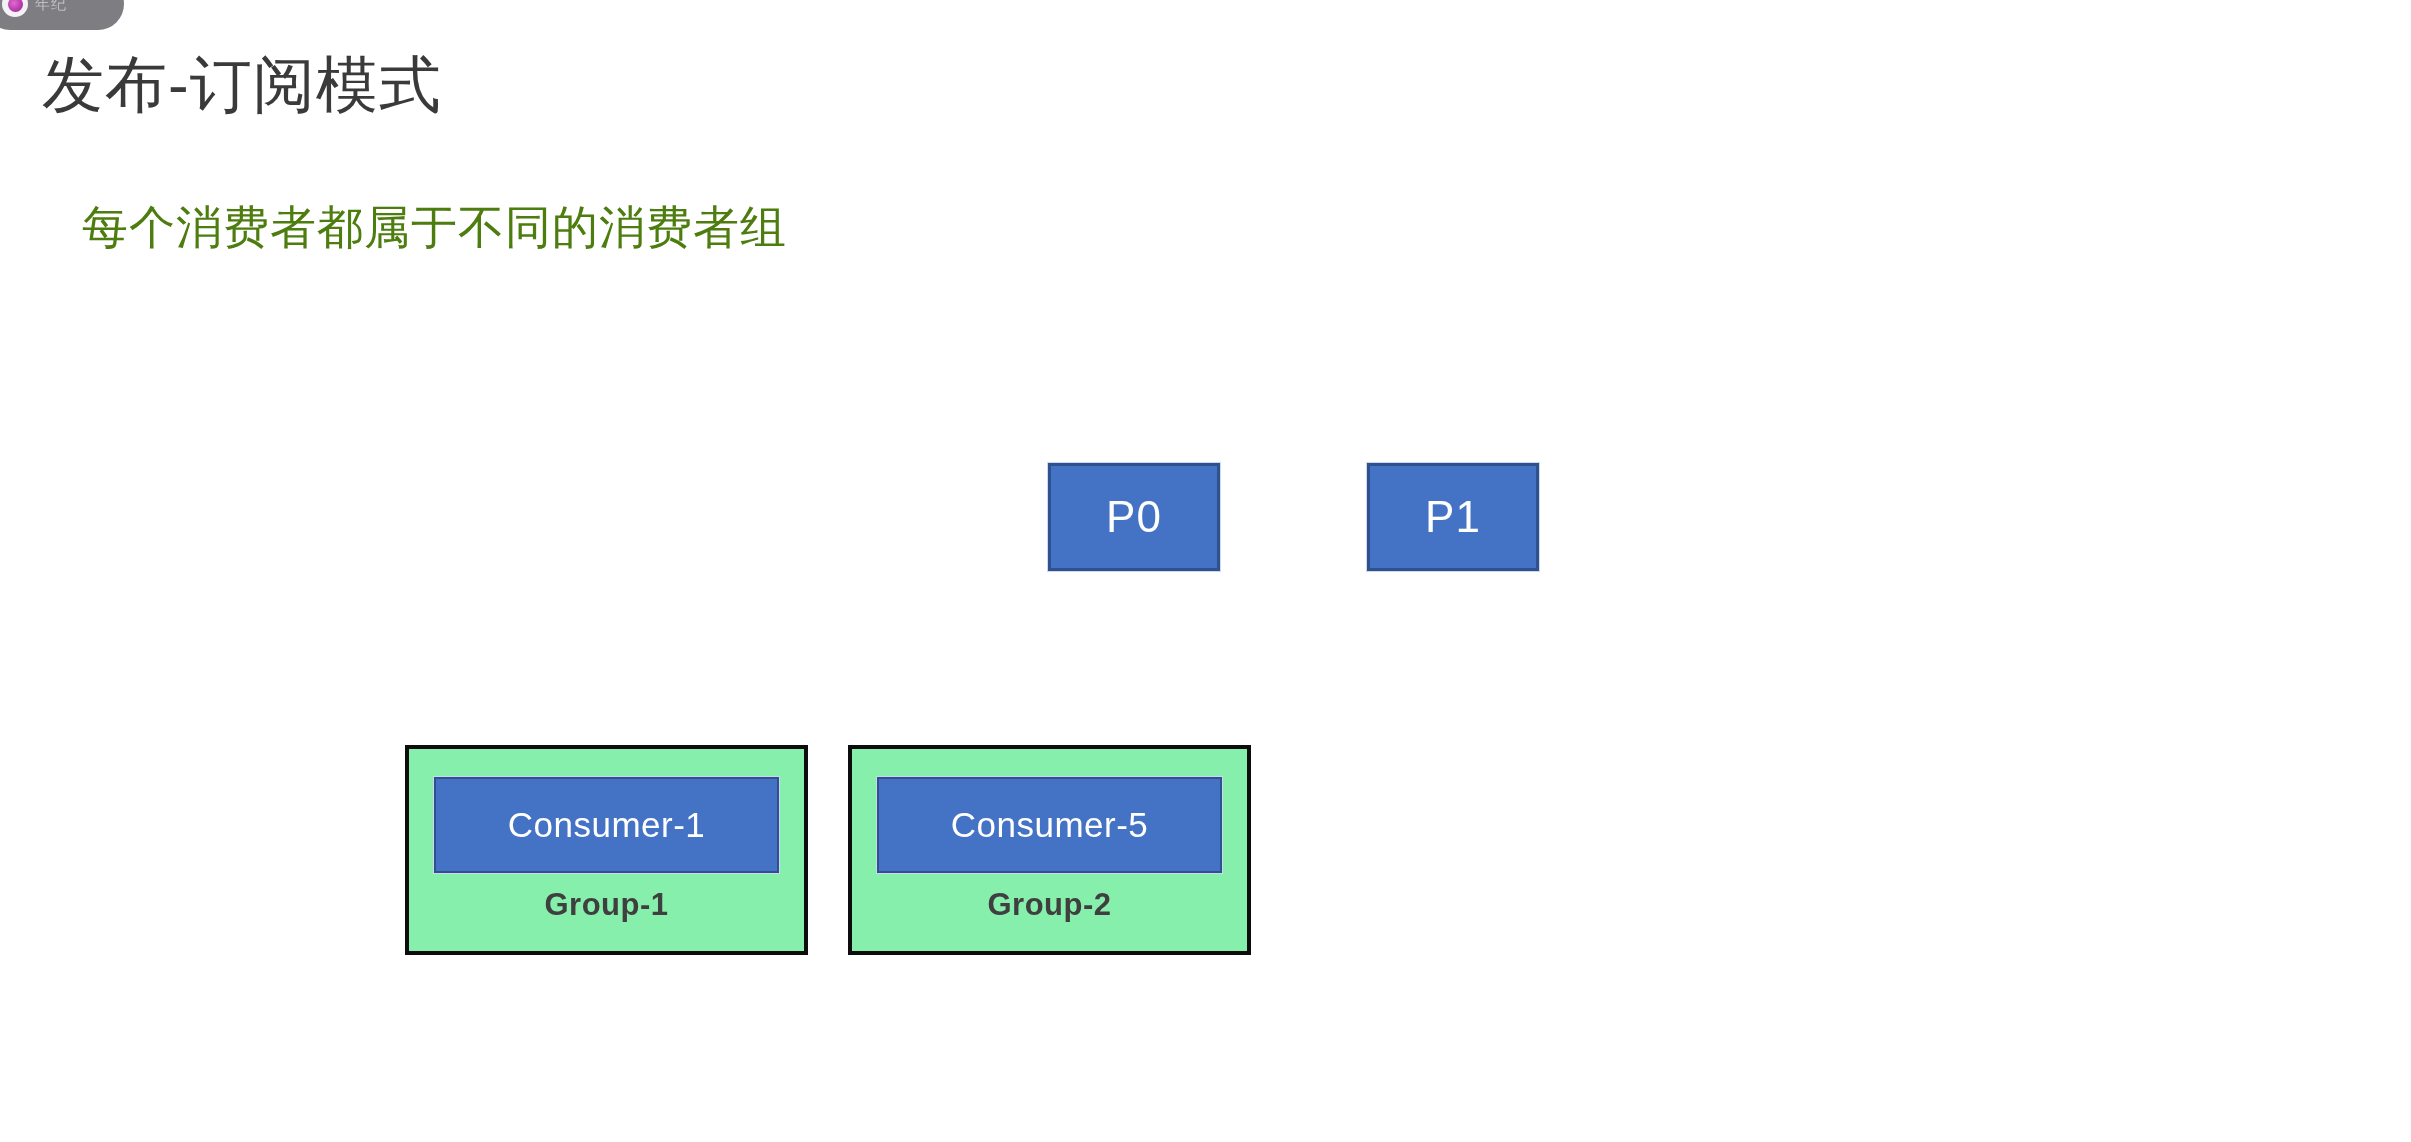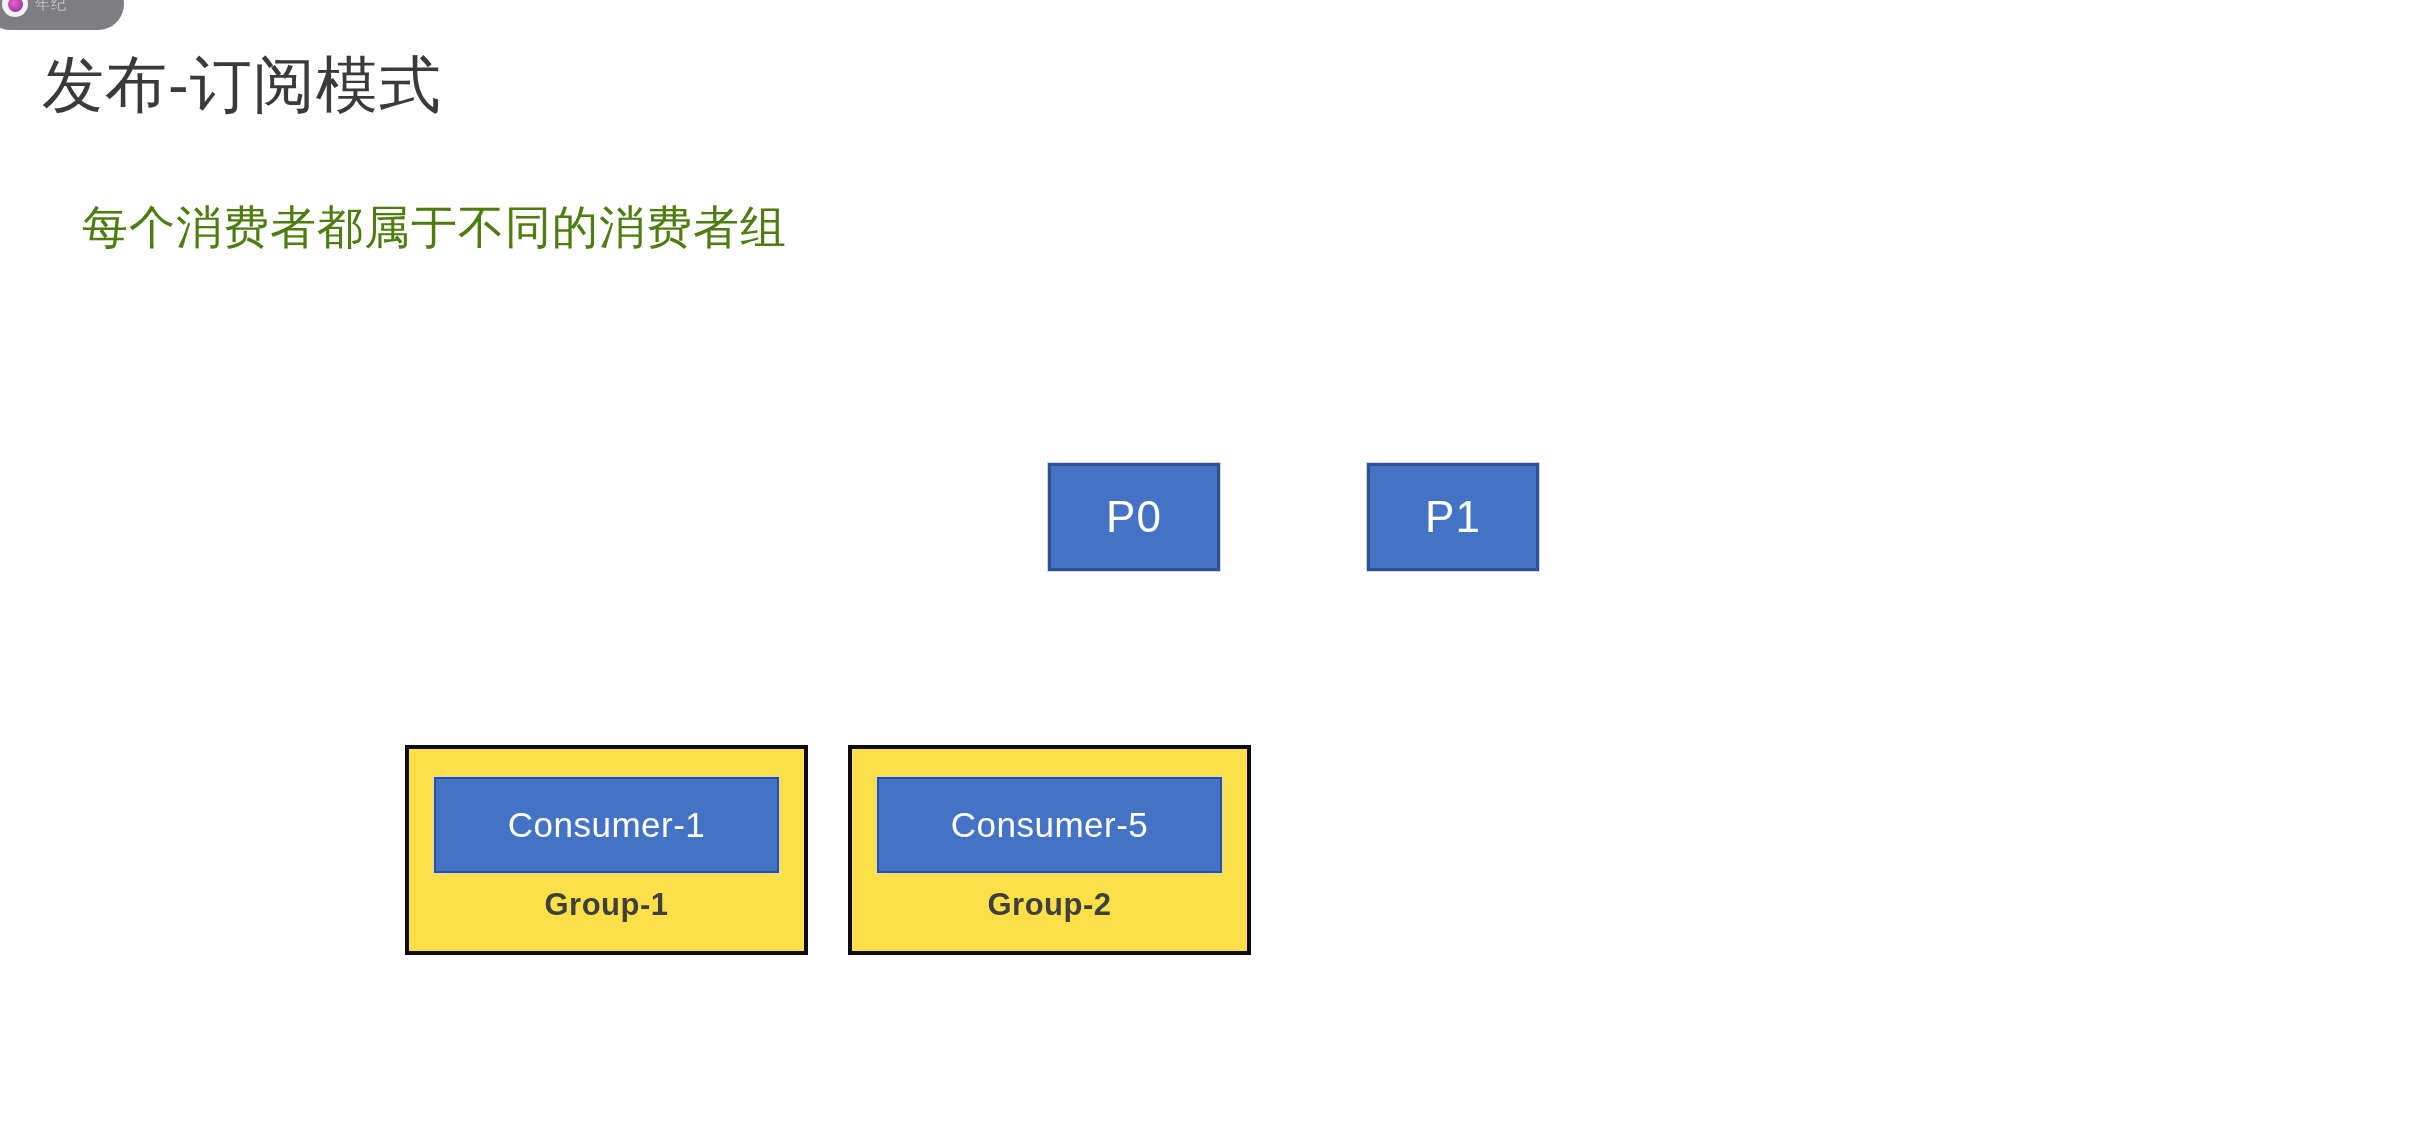--- a/index.html
+++ b/index.html
@@ -110,21 +110,21 @@
   .groups-row {
     position: absolute;
     left: 405px;
     top: 745px;
     display: flex;
     gap: 40px;
   }
   .group-box {
     width: 403px;
     height: 210px;
-    background: #fde047;
+    background: #86efac;
     border: 4px solid #0d0d0d;
     display: flex;
     flex-direction: column;
     align-items: center;
     justify-content: flex-start;
     padding-top: 28px;
   }
   .consumer-box {
     width: 345px;
     height: 96px;

